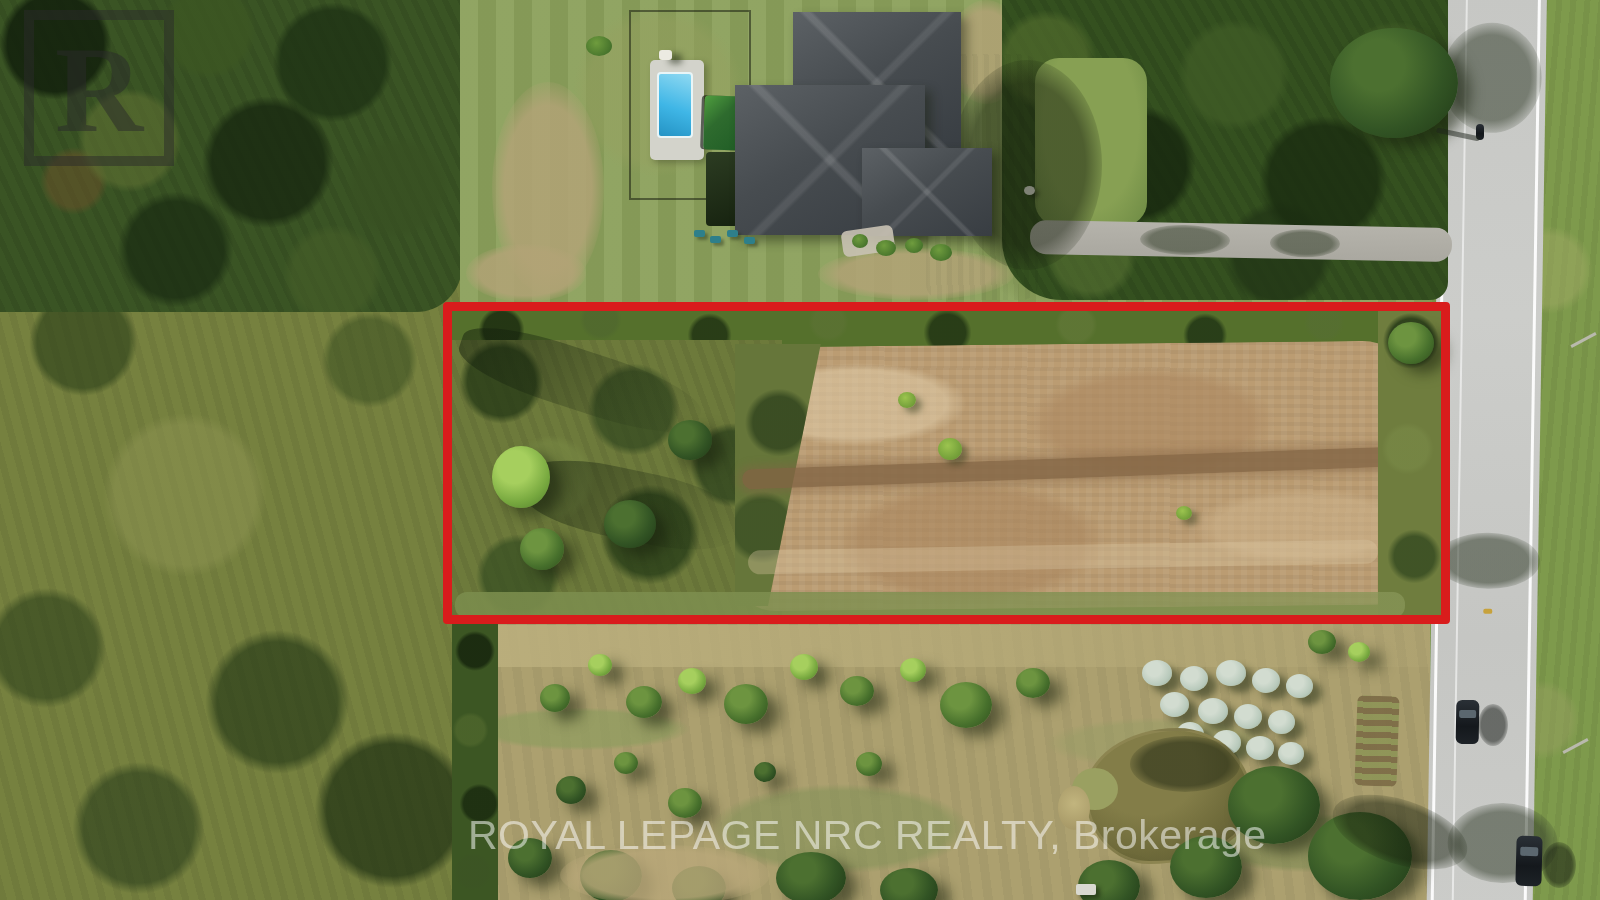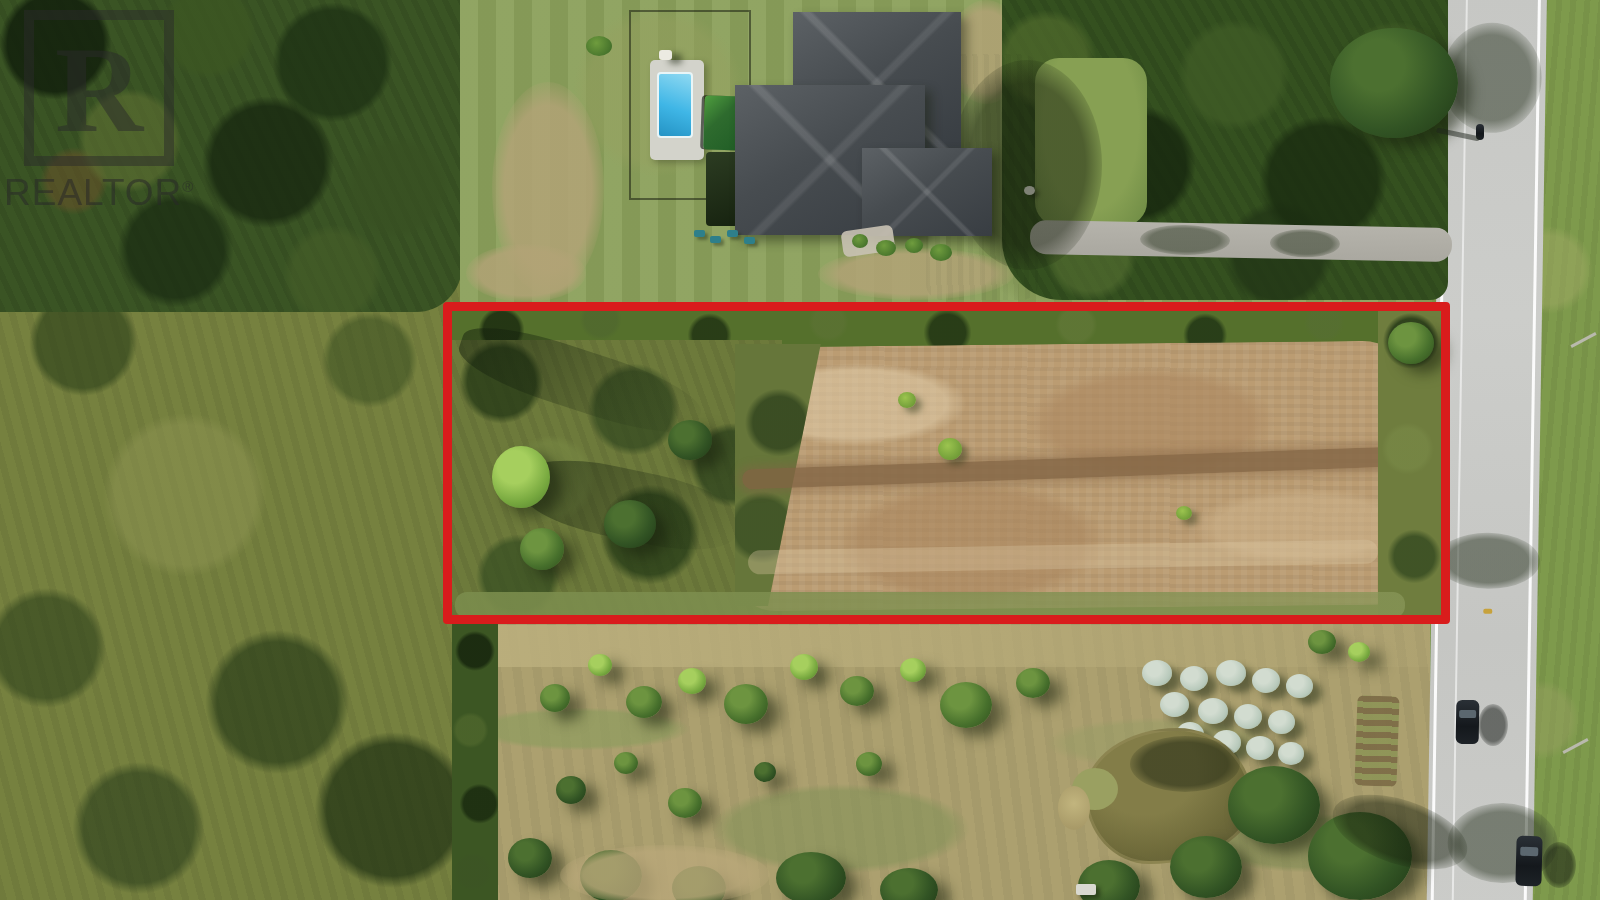--- a/index.html
+++ b/index.html
@@ -350,16 +350,16 @@
   <i class="abs veh-shadow" style="left:1542px;top:842px;width:34px;height:46px;"></i>
   <div class="abs vehicle" style="left:1476px;top:124px;width:8px;height:16px;"></div>
   <i class="abs" style="left:1436px;top:132px;width:44px;height:5px;transform:rotate(12deg);background:rgba(30,36,28,.5);border-radius:3px;"></i>
 
   <div class="abs parcel-outline"></div>
 
   <div class="abs realtor-logo">
     <div class="logo-box">
       <span class="logo-letter">R</span>
     </div>
-    <div class="logo-label"><span>REALTOR</span><sup>®</sup></div>
   </div>
+  <div class="abs brokerage">ROYAL LEPAGE NRC REALTY, Brokerage</div>
 
 </div>
 
 </body></html>

